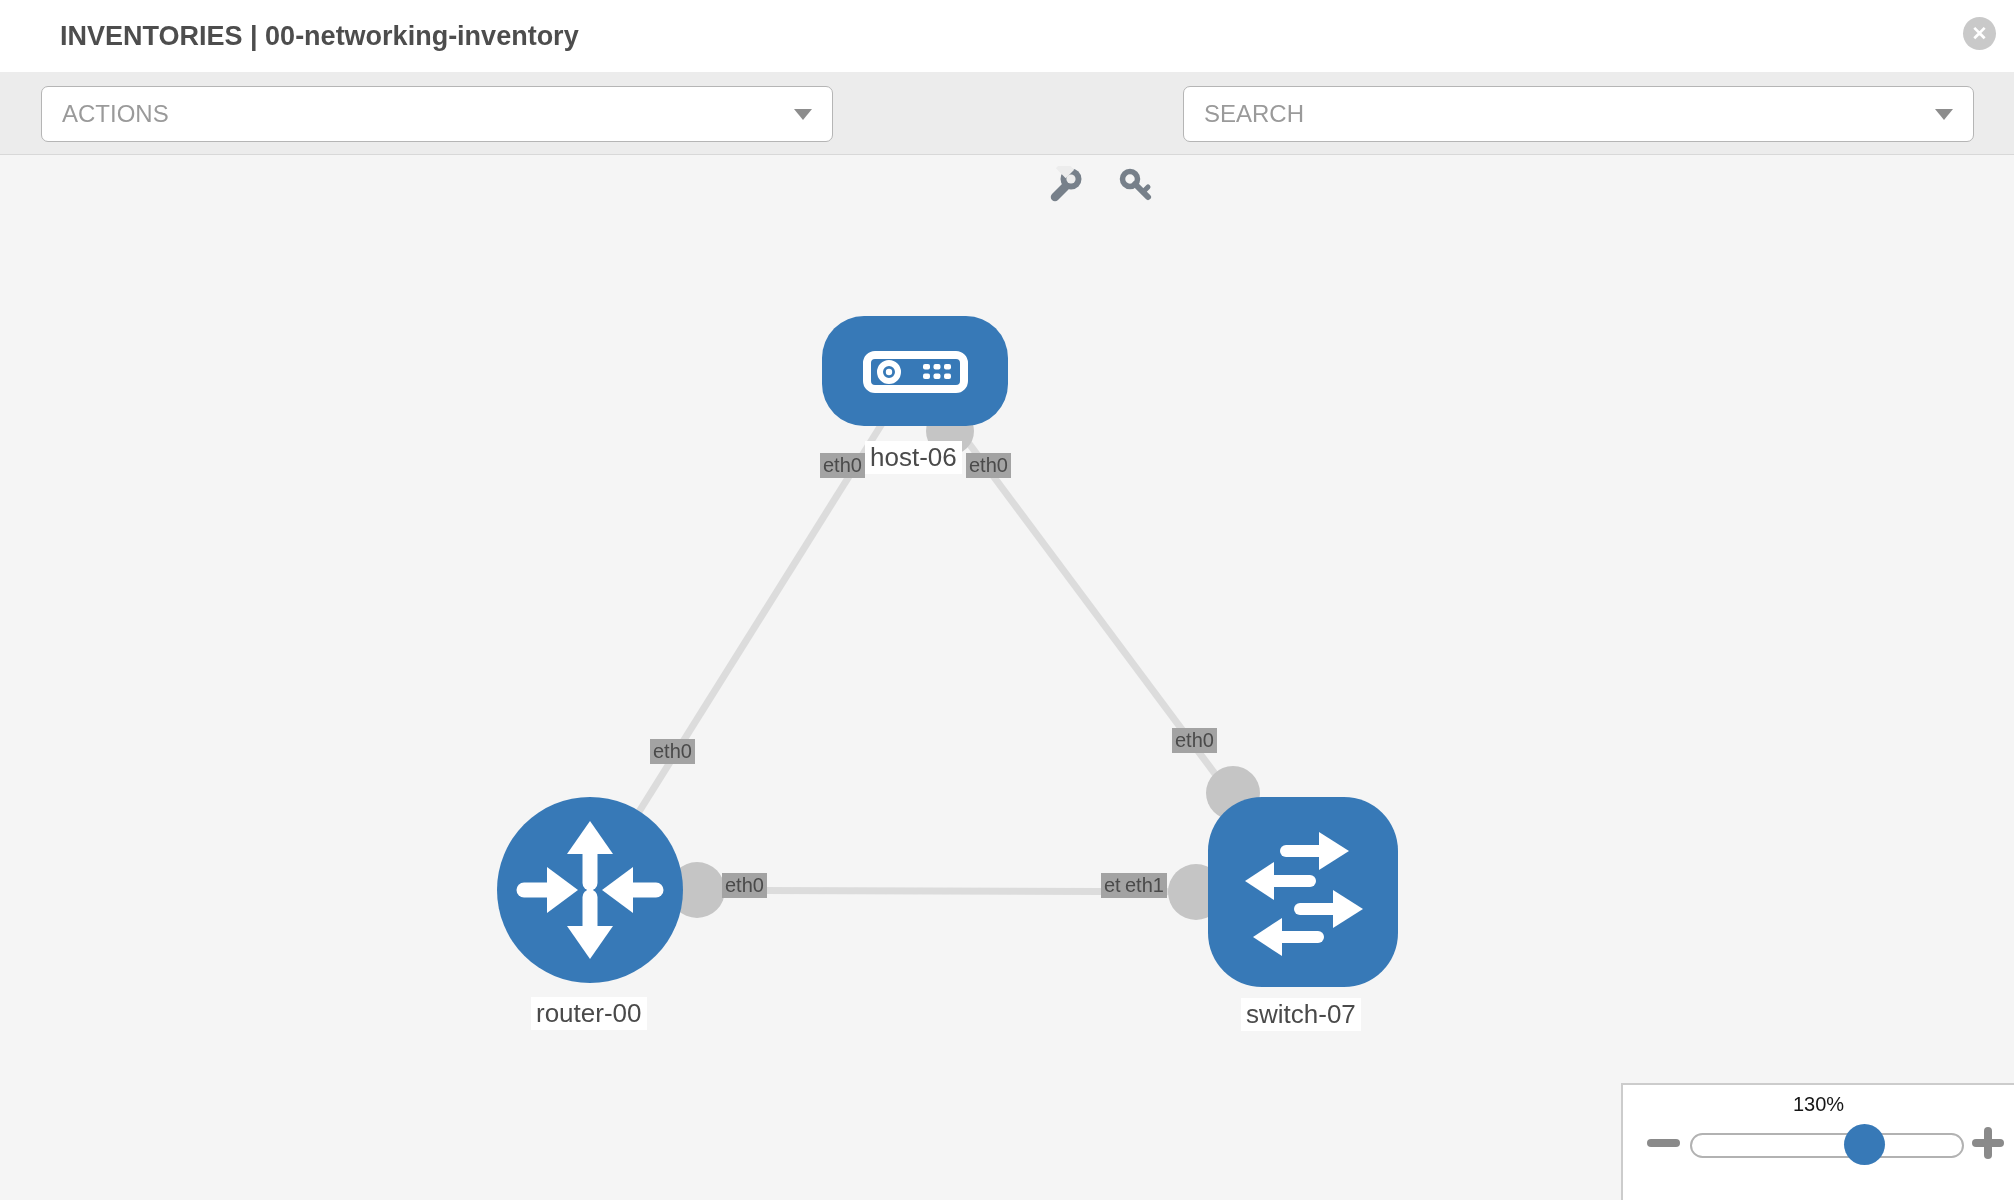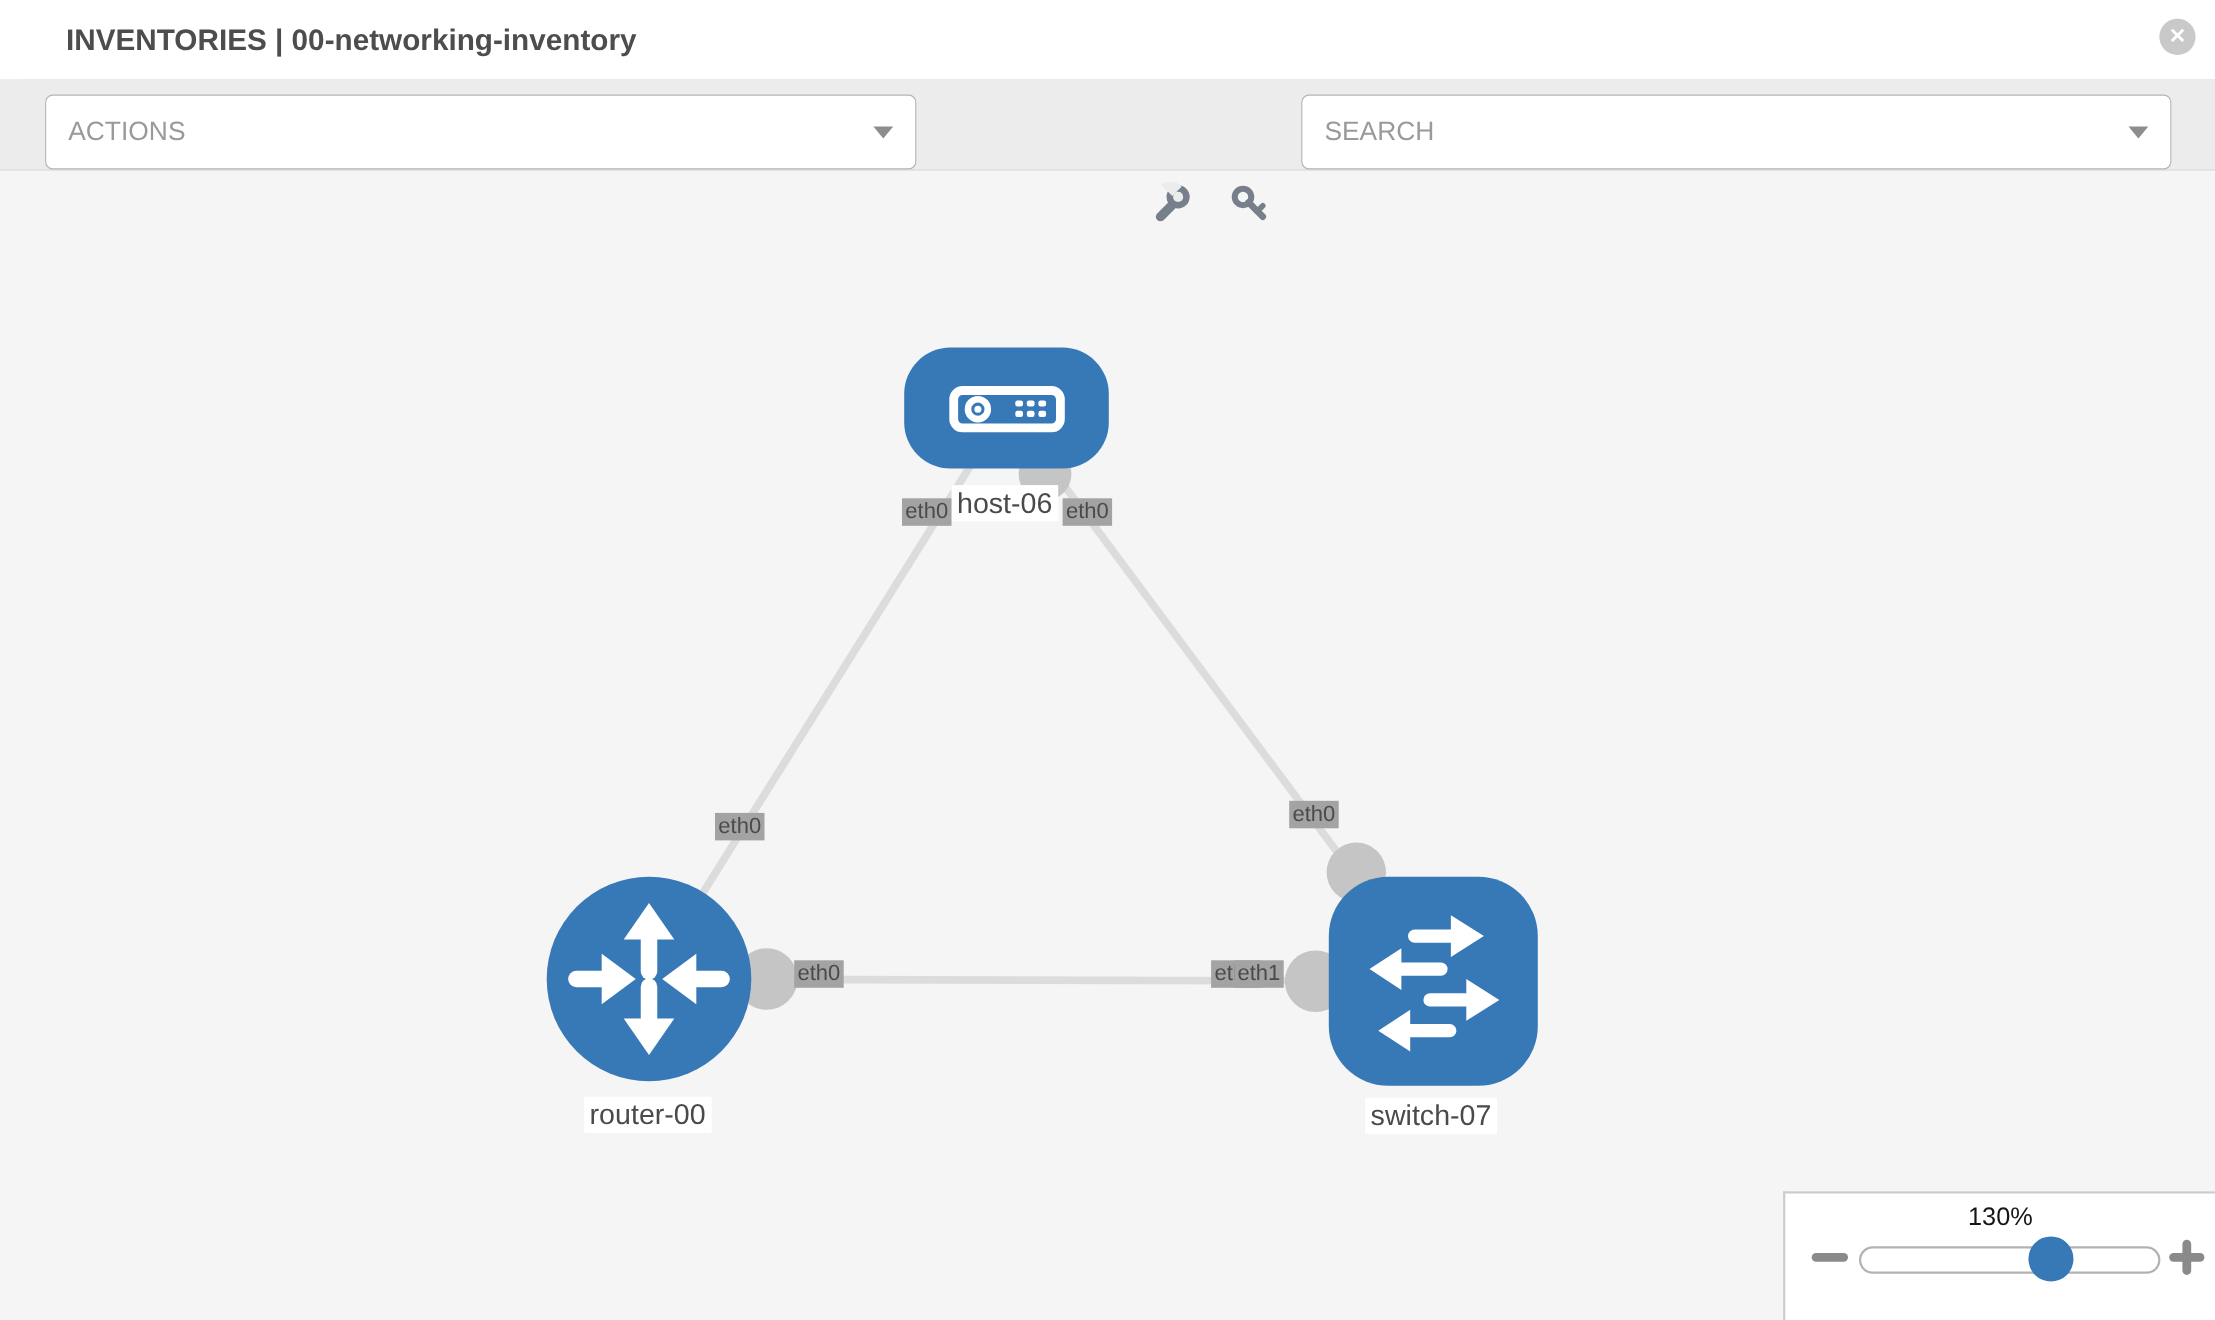--- a/index.html
+++ b/index.html
@@ -11,21 +11,21 @@
           border-bottom:1px solid #e3e3e3;z-index:10;margin-left:20px;}
   .page-title{position:absolute;left:40px;top:0;line-height:72px;font-size:27px;
               font-weight:bold;color:#4d4d4d;white-space:nowrap;}
   .close-btn{position:absolute;left:1943px;top:17px;width:33px;height:33px;border-radius:50%;
              background:#c9c9c9;color:#fff;font-size:19px;font-weight:bold;text-align:center;
              line-height:33px;cursor:pointer;}
 
   
   .toolbar{position:absolute;left:0;top:72px;width:2014px;height:82px;background:#ececec;
            border-bottom:1px solid #d8d8d8;z-index:10;}
-  .select{position:absolute;top:14px;height:68px;background:#fff;border:1px solid #b5b5b5;
+  .select{position:absolute;top:14px;height:56px;background:#fff;border:1px solid #b5b5b5;
           border-radius:7px;display:flex;align-items:center;justify-content:space-between;
           padding:0 20px;box-sizing:border-box;font-size:24px;color:#9a9a9a;cursor:pointer;}
   .select-actions{left:41px;width:792px;}
   .select-search{left:1183px;width:791px;}
   .caret{width:0;height:0;border-left:9px solid transparent;border-right:9px solid transparent;
          border-top:11px solid #8d8d8d;}
   .tool-btn{position:absolute;top:94px;width:38px;height:38px;cursor:pointer;}
   .tool-wrench{left:1047px;}
   .tool-key{left:1117px;}
 
@@ -50,21 +50,21 @@
   .if-host-r{left:966px;top:453px;}
   .if-router-top{left:650px;top:739px;}
   .if-switch-top{left:1172px;top:728px;}
   .if-mid-l{left:722px;top:873px;}
   .if-mid-r-hidden{left:1101px;top:873px;z-index:4;}
   .if-mid-r{left:1122px;top:873px;z-index:5;}
 
   
   .zoom-panel{position:absolute;left:1621px;top:1083px;width:393px;height:117px;background:#fff;
               border-left:2px solid #cccccc;border-top:2px solid #cccccc;z-index:8;box-sizing:border-box;}
-  .zoom-level{position:absolute;left:0;top:8px;width:100%;text-align:center;font-size:23px;color:#161616;}
+  .zoom-level{position:absolute;left:0;top:8px;width:100%;text-align:center;font-size:20px;color:#161616;}
   .zoom-minus{position:absolute;left:24px;top:54px;width:33px;height:8px;border-radius:4px;
               background:#8a8a8a;cursor:pointer;}
   .zoom-plus{position:absolute;left:347px;top:40px;width:36px;height:36px;cursor:pointer;}
   .zoom-plus .h{position:absolute;left:2px;top:14px;width:32px;height:8px;border-radius:4px;background:#8a8a8a;}
   .zoom-plus .v{position:absolute;left:14px;top:2px;width:8px;height:32px;border-radius:4px;background:#8a8a8a;}
   .zoom-track{position:absolute;left:67px;top:48px;width:270px;height:21px;border:2px solid #b2b2b2;
               border-radius:13px;background:#fff;cursor:pointer;}
   .zoom-thumb{position:absolute;left:221px;top:39px;width:41px;height:41px;border-radius:50%;
               background:#3779b7;cursor:grab;}
 </style>

